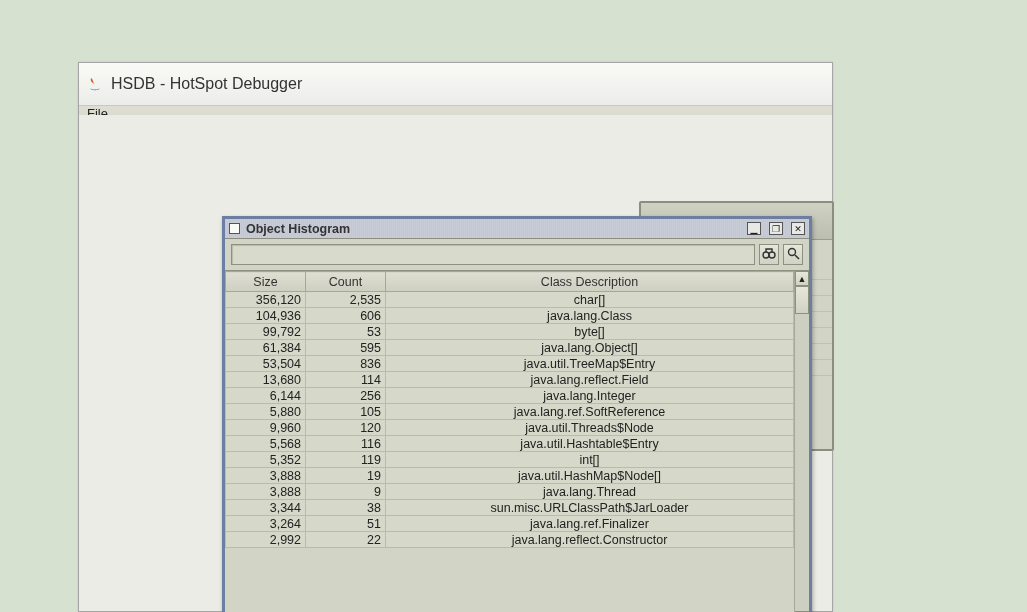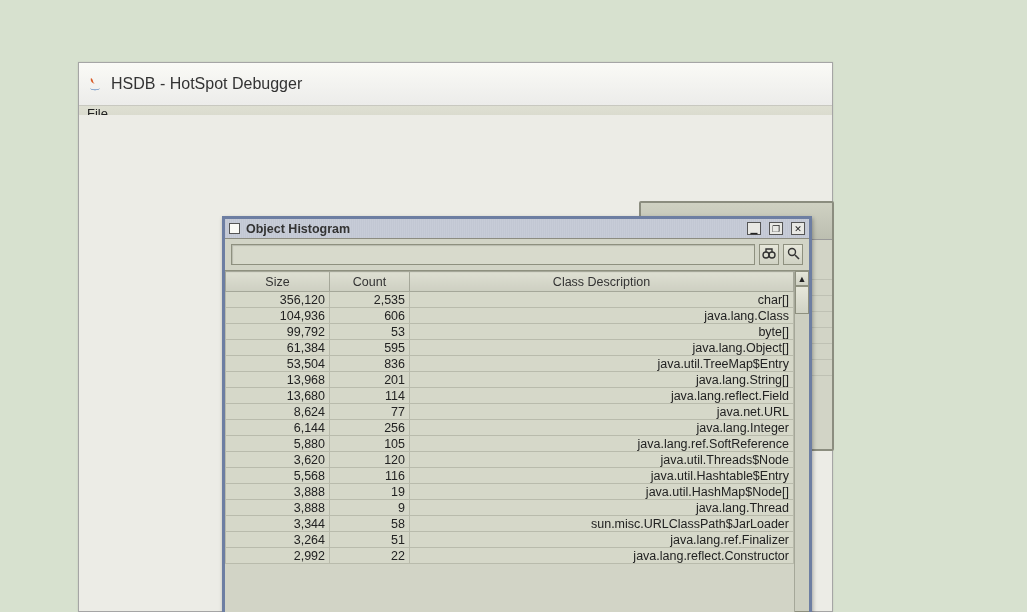--- a/index.html
+++ b/index.html
@@ -185,23 +185,23 @@
     color: #333;
   }
   tbody td {
     height: 16px;
     border: 1px solid #b9bbac;
     padding: 0 4px;
     background: #d6d8c9;
     white-space: nowrap;
     overflow: hidden;
   }
-  .col-size { width: 104px; text-align: right; }
+  .col-size { width: 80px; text-align: right; }
   .col-count { width: 80px; text-align: right; }
-  .col-desc { text-align: right; }
+  .col-desc { text-align: center; }
   .vscroll {
     width: 15px;
     background: #cdcfc1;
     border-left: 1px solid #a5a799;
     display: flex;
     flex-direction: column;
   }
   .vscroll .arrow {
     height: 15px;
     border: 1px solid #8e907f;
@@ -316,67 +316,62 @@
                   <td class="col-size">61,384</td>
                   <td class="col-count">595</td>
                   <td class="col-desc">java.lang.Object[]</td>
                 </tr>
                 <tr>
                   <td class="col-size">53,504</td>
                   <td class="col-count">836</td>
                   <td class="col-desc">java.util.TreeMap$Entry</td>
                 </tr>
                 <tr>
-                  <td class="col-size">13,968</td>
-                  <td class="col-count">201</td>
-                  <td class="col-desc">java.lang.String[]</td>
-                </tr>
-                <tr>
                   <td class="col-size">13,680</td>
                   <td class="col-count">114</td>
                   <td class="col-desc">java.lang.reflect.Field</td>
                 </tr>
                 <tr>
-                  <td class="col-size">8,624</td>
-                  <td class="col-count">77</td>
-                  <td class="col-desc">java.net.URL</td>
-                </tr>
-                <tr>
                   <td class="col-size">6,144</td>
                   <td class="col-count">256</td>
                   <td class="col-desc">java.lang.Integer</td>
                 </tr>
                 <tr>
                   <td class="col-size">5,880</td>
                   <td class="col-count">105</td>
                   <td class="col-desc">java.lang.ref.SoftReference</td>
                 </tr>
                 <tr>
-                  <td class="col-size">3,620</td>
+                  <td class="col-size">9,960</td>
                   <td class="col-count">120</td>
                   <td class="col-desc">java.util.Threads$Node</td>
                 </tr>
                 <tr>
                   <td class="col-size">5,568</td>
                   <td class="col-count">116</td>
                   <td class="col-desc">java.util.Hashtable$Entry</td>
                 </tr>
                 <tr>
+                  <td class="col-size">5,352</td>
+                  <td class="col-count">119</td>
+                  <td class="col-desc">int[]</td>
+                </tr>
+                <tr>
                   <td class="col-size">3,888</td>
                   <td class="col-count">19</td>
                   <td class="col-desc">java.util.HashMap$Node[]</td>
                 </tr>
                 <tr>
                   <td class="col-size">3,888</td>
                   <td class="col-count">9</td>
                   <td class="col-desc">java.lang.Thread</td>
                 </tr>
                 <tr>
                   <td class="col-size">3,344</td>
-                  <td class="col-count">58</td>
+                  <td class="col-count">38</td>
                   <td class="col-desc">sun.misc.URLClassPath$JarLoader</td>
                 </tr>
                 <tr>
                   <td class="col-size">3,264</td>
                   <td class="col-count">51</td>
                   <td class="col-desc">java.lang.ref.Finalizer</td>
                 </tr>
                 <tr>
                   <td class="col-size">2,992</td>
                   <td class="col-count">22</td>

